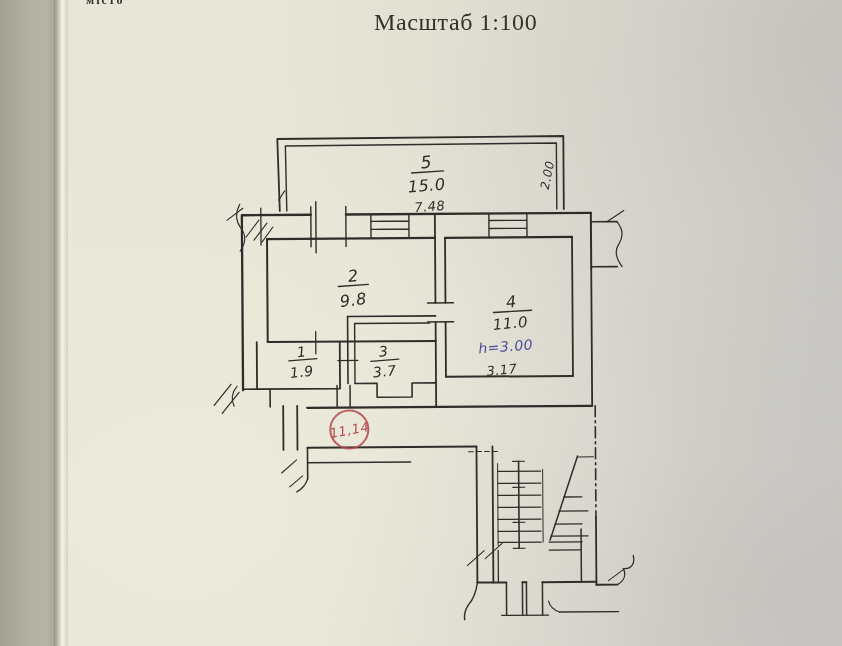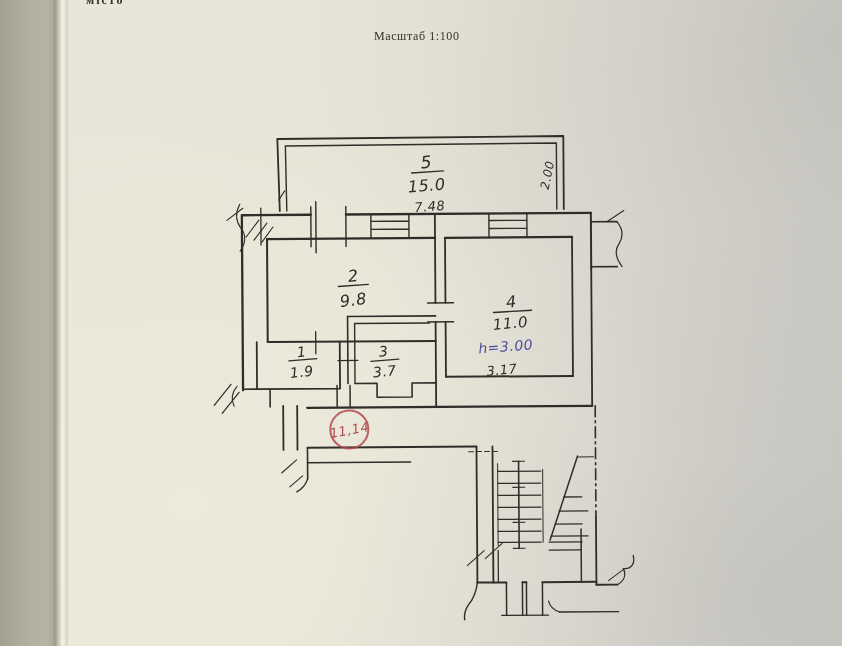--- a/index.html
+++ b/index.html
@@ -24,21 +24,21 @@
     position:absolute;left:62px;top:0;right:0;bottom:0;
     background:
       radial-gradient(ellipse at 16% 78%, rgba(240,238,220,.55), rgba(240,238,220,0) 55%),
       radial-gradient(ellipse at 97% 6%, rgba(110,110,108,.16), rgba(110,110,108,0) 50%),
       radial-gradient(ellipse at 92% 92%, rgba(120,120,116,.14), rgba(120,120,116,0) 45%),
       linear-gradient(102deg,#e8e6d8 0%,#e7e5d7 42%,#dedcd3 66%,#d4d2cc 86%,#cfcdc8 100%);
   }
   .scale-label{
     position:absolute;left:374px;top:9px;z-index:3;
     font-family:"Liberation Serif", serif;
-    font-size:12px;letter-spacing:.6px;color:#33312c;margin-top:20px;
+    font-size:24px;letter-spacing:.6px;color:#33312c;
   }
   .corner-text{
     position:absolute;left:86px;top:-7px;z-index:3;
     font-family:"Liberation Serif", serif;
     font-weight:bold;font-size:12px;letter-spacing:2px;color:#34332e;
   }
   svg{position:absolute;left:0;top:0;z-index:2;}
   svg path, svg line, svg circle{
     fill:none;stroke:#2f2d29;stroke-linecap:round;stroke-linejoin:round;
   }

